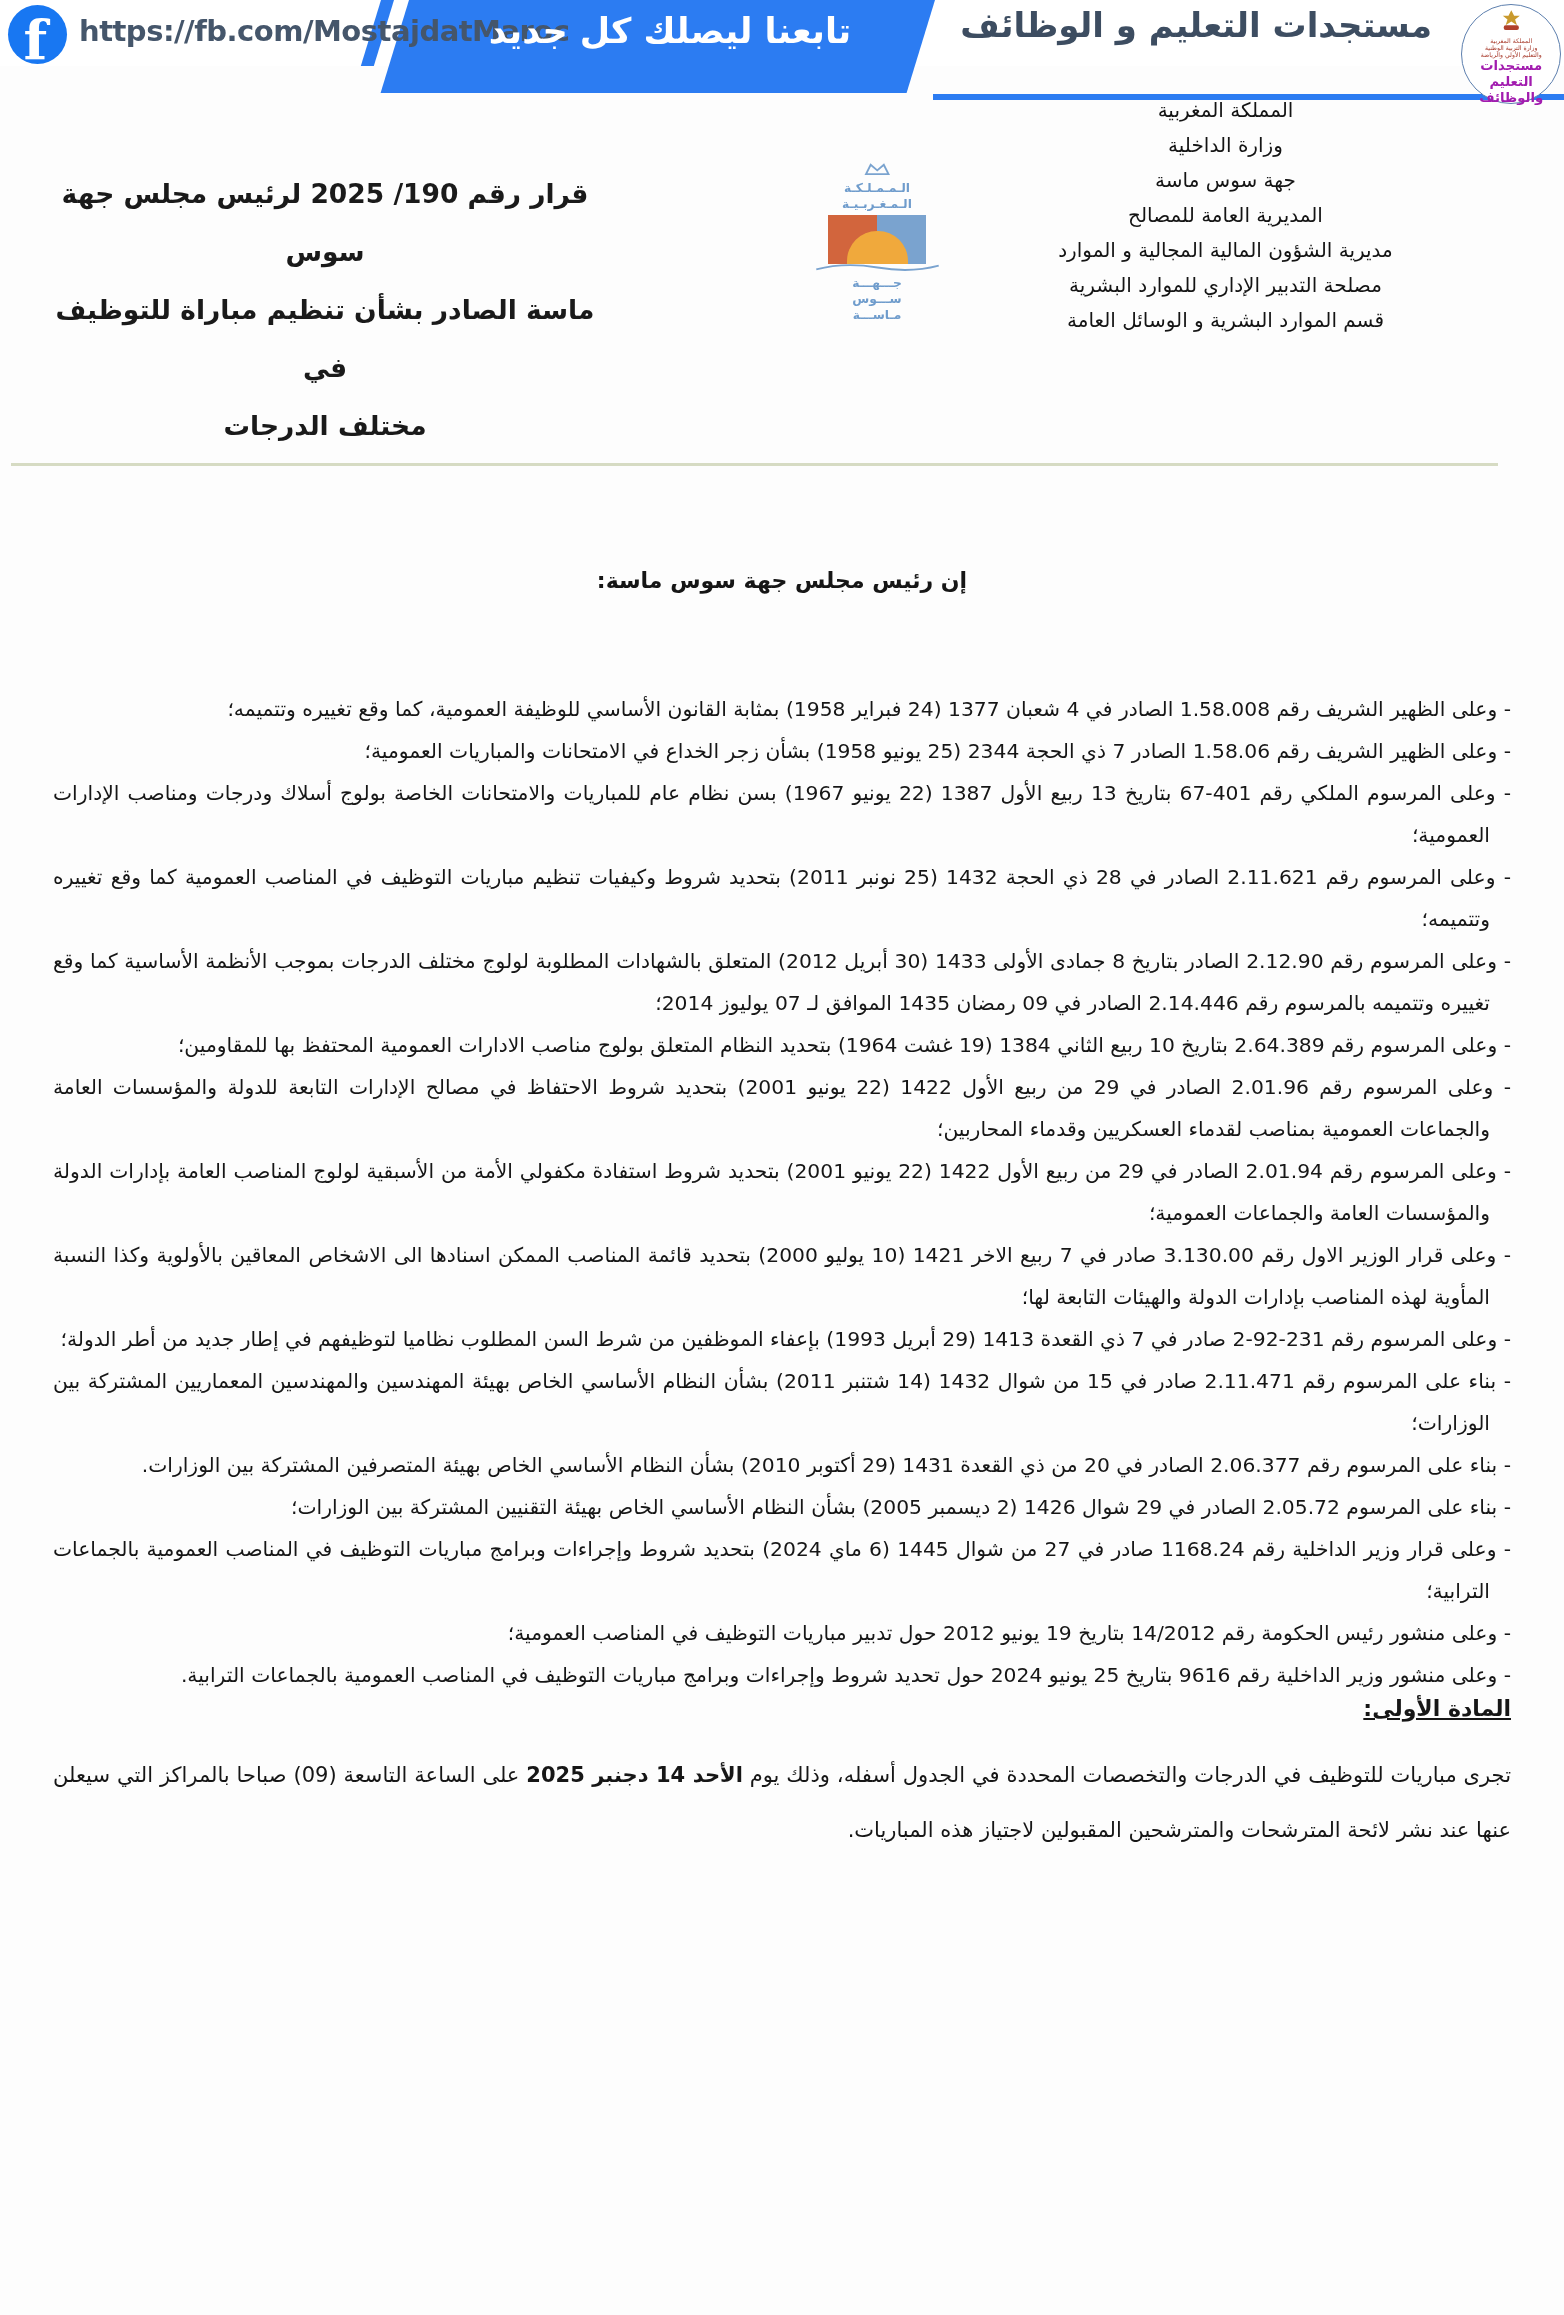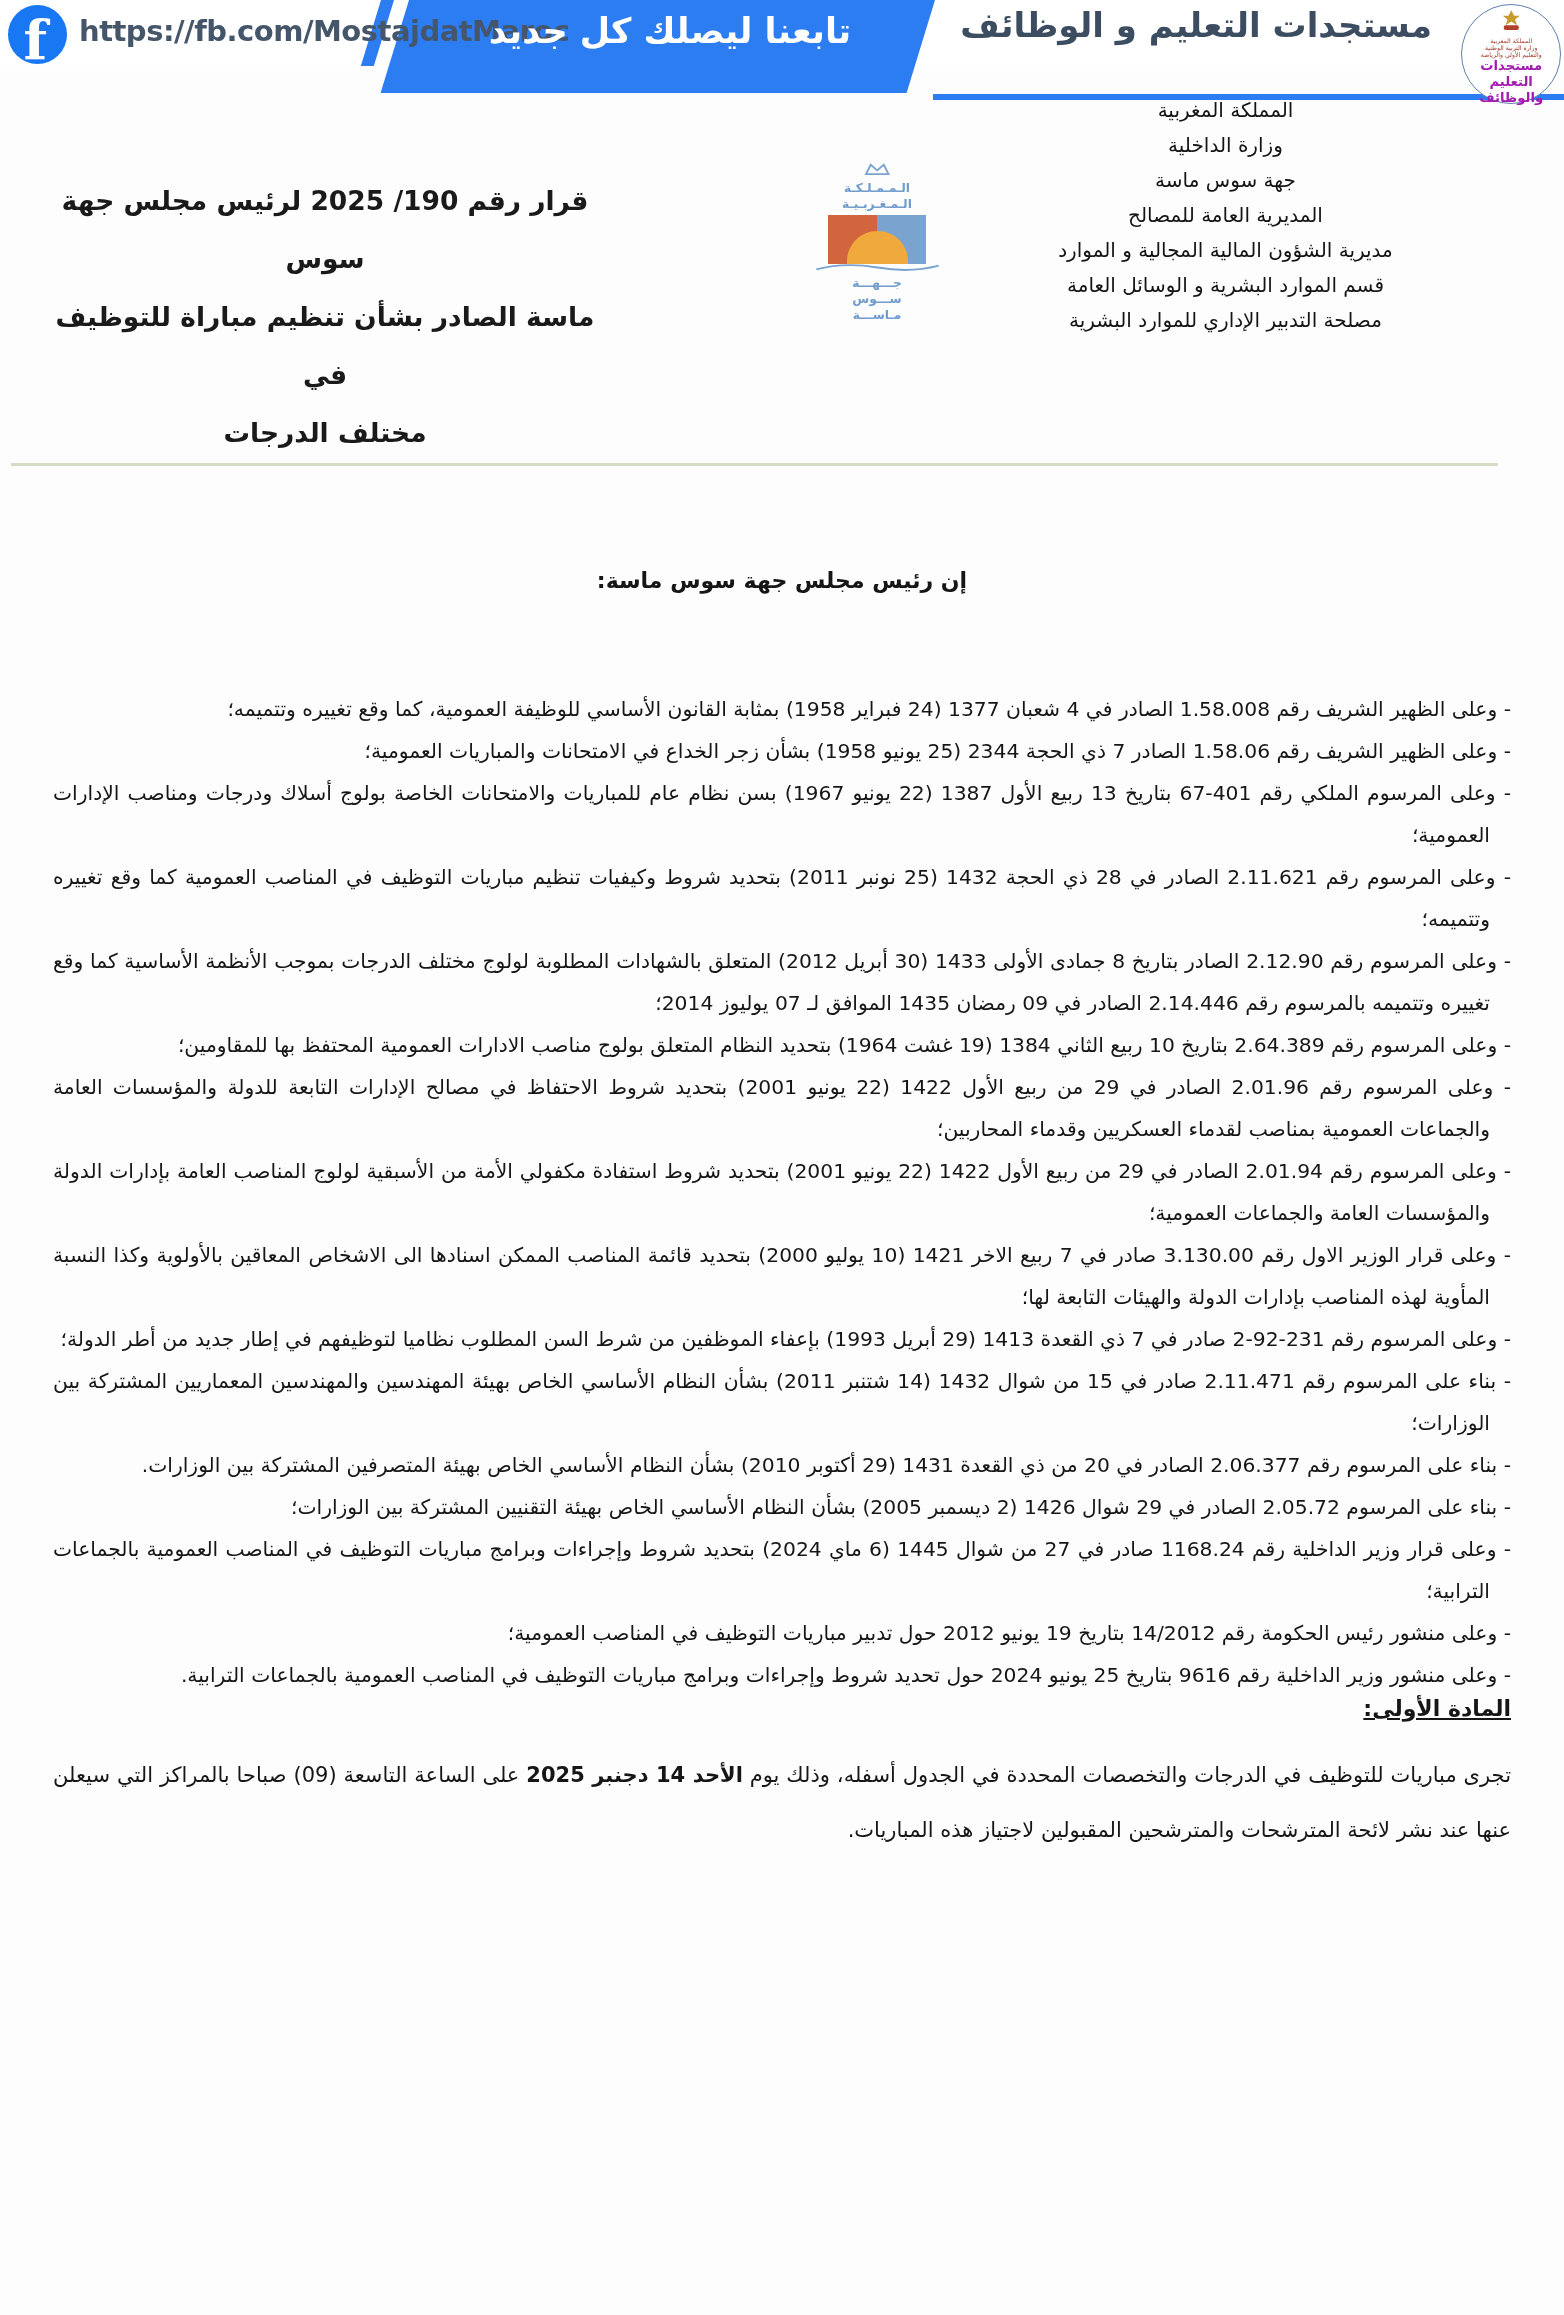--- a/index.html
+++ b/index.html
@@ -23,21 +23,21 @@
     font-size:35px;font-weight:bold;color:#ffffff;z-index:6}
   .blue-bar{position:absolute;left:933px;right:0;top:94px;height:5.7px;background:#2c7cf2;z-index:4}
   .page-name{position:absolute;right:132px;top:5px;font-size:34px;font-weight:bold;color:#3d4d61;z-index:6}
   .badge{position:absolute;right:2.8px;top:3.8px;width:100px;height:100px;border-radius:50%;
     background:#fff;border:1.9px solid #5d7fae;z-index:7;text-align:center;box-sizing:border-box;padding-top:5.7px}
   .badge-small div{font-size:6.2px;line-height:7px;color:#a83b2c}
   .badge-title div{font-size:13.2px;line-height:16px;font-weight:bold;color:#a21caf}
   
   .gov-block{position:absolute;top:93px;right:83px;width:511px;text-align:center;z-index:2}
   .gov-block div{font-size:20px;line-height:35px;color:#141414}
-  .decree-title{position:absolute;top:172px;left:45px;width:560px;text-align:center;z-index:2}
+  .decree-title{position:absolute;top:165px;left:45px;width:560px;text-align:center;z-index:2}
   .decree-title div{font-size:26.5px;line-height:58px;font-weight:bold;color:#1a1a1a}
   .region-logo{position:absolute;top:161px;left:806px;width:142px;text-align:center;z-index:2}
   .logo-top-text div,.logo-bottom-text div{font-size:12.3px;line-height:16px;color:#6f9ccc;
     font-weight:bold;letter-spacing:2.8px}
   .logo-rect{width:98px;height:49px;margin:2.8px auto 0;position:relative;overflow:hidden;
     background:linear-gradient(to left,#7aa3cf 50%,#d2653d 50%)}
   .logo-sun{position:absolute;left:19px;bottom:-5.7px;width:61px;height:38px;
     border-radius:30px 30px 0 0;background:#f0a93c}
   .logo-wave{display:block;margin:-3.8px auto 1.9px}
   .separator{position:absolute;top:463px;left:11.4px;right:66px;height:2.8px;background:#d6dbc3;z-index:2}
@@ -82,22 +82,22 @@
       <div>والوظائف</div>
     </div>
 </div>
 
 <div class="gov-block">
     <div>المملكة المغربية</div>
     <div>وزارة الداخلية</div>
     <div>جهة سوس ماسة</div>
     <div>المديرية العامة للمصالح</div>
     <div>مديرية الشؤون المالية المجالية و الموارد</div>
+    <div>مصلحة التدبير الإداري للموارد البشرية</div>
     <div>قسم الموارد البشرية و الوسائل العامة</div>
-    <div>مصلحة التدبير الإداري للموارد البشرية</div>
   </div>
 
 <div class="decree-title">
     <div>قرار رقم 190/ 2025 لرئيس مجلس جهة سوس</div>
     <div>ماسة الصادر بشأن تنظيم مباراة للتوظيف في</div>
     <div>مختلف الدرجات</div>
   </div>
 
 <div class="region-logo">
   <svg width="26.5" height="15" viewBox="0 0 28 16">

